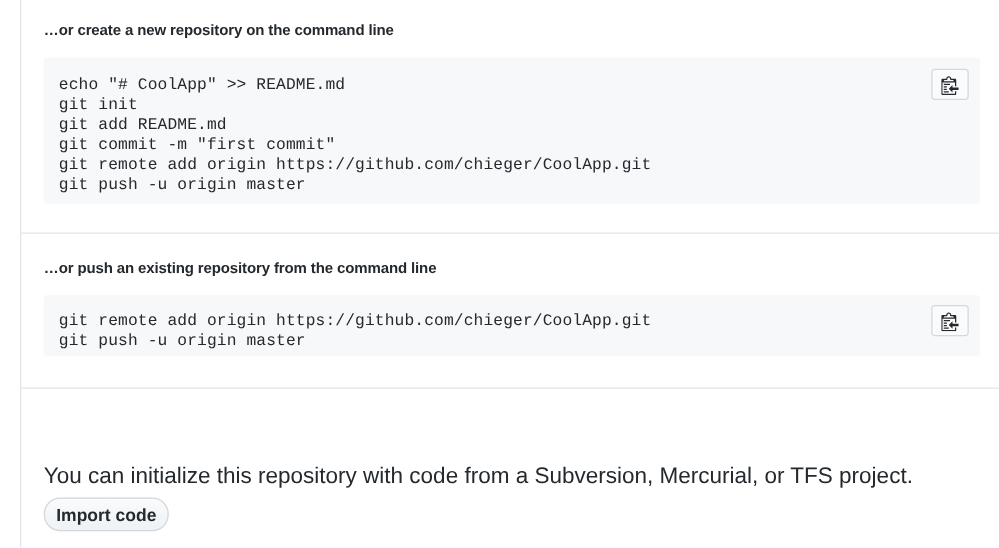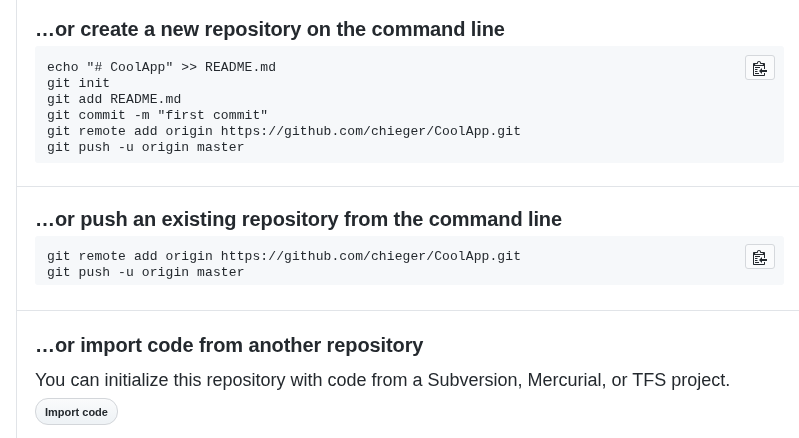--- a/index.html
+++ b/index.html
@@ -29,21 +29,21 @@
   .section {
     position: relative;
     box-sizing: border-box;
     padding: 0 0 0 18px;
   }
   .section.divided {
     border-top: 1px solid #e1e4e8;
   }
 
   .section-heading {
-    font-size: 20px;
+    font-size: 12px;
     font-weight: bold;
     line-height: 1.2;
     color: #24292e;
     letter-spacing: -0.1px;
     margin: 0;
     padding: 0;
   }
 
   .code-wrap {
     position: relative;
@@ -87,21 +87,21 @@
   }
 
   .btn {
     display: inline-flex;
     align-items: center;
     justify-content: center;
     box-sizing: border-box;
     height: 27px;
     padding: 0 9px;
     font-family: "Liberation Sans", sans-serif;
-    font-size: 11px;
+    font-size: 14px;
     font-weight: bold;
     color: #24292e;
     background-color: #eff3f6;
     background-image: linear-gradient(#fafbfc, #eff3f6 90%);
     border: 1px solid #d3d6da;
     border-radius: 13px;
     cursor: pointer;
     white-space: nowrap;
   }
 
@@ -161,20 +161,19 @@
         <span>
           <svg width="14" height="16" viewBox="0 0 14 16" aria-hidden="true">
             <path fill="#24292e" d="M2 13h4v1H2v-1zm5-6H2v1h5V7zm2 3V8l-3 3 3 3v-2h5v-2H9zM4.5 9H2v1h2.5V9zM2 12h2.5v-1H2v1zm9 1h1v2c-.02.28-.11.52-.3.7-.19.18-.42.28-.7.3H1c-.55 0-1-.45-1-1V4c0-.55.45-1 1-1h3c0-1.11.89-2 2-2 1.11 0 2 .89 2 2h3c.55 0 1 .45 1 1v5h-1V6H1v9h10v-2zM2 5h8c0-.55-.45-1-1-1H8c-.55 0-1-.45-1-1 0-.55-.45-1-1-1-.55 0-1 .45-1 1 0 .55-.45 1-1 1H3c-.55 0-1 .45-1 1z"></path>
           </svg>
         </span>
       </button>
     </div>
   </section>
 
   <section id="sec-import" class="section divided">
-    <h3 id="heading-import" class="section-heading">…or import code from another repository</h3>
 
     <p id="text-import" class="body-text">You can initialize this repository with code from a Subversion, Mercurial, or TFS project.</p>
 
     <button id="btn-import" class="btn">Import code</button>
   </section>
 
 </div>
 
 </body></html>

